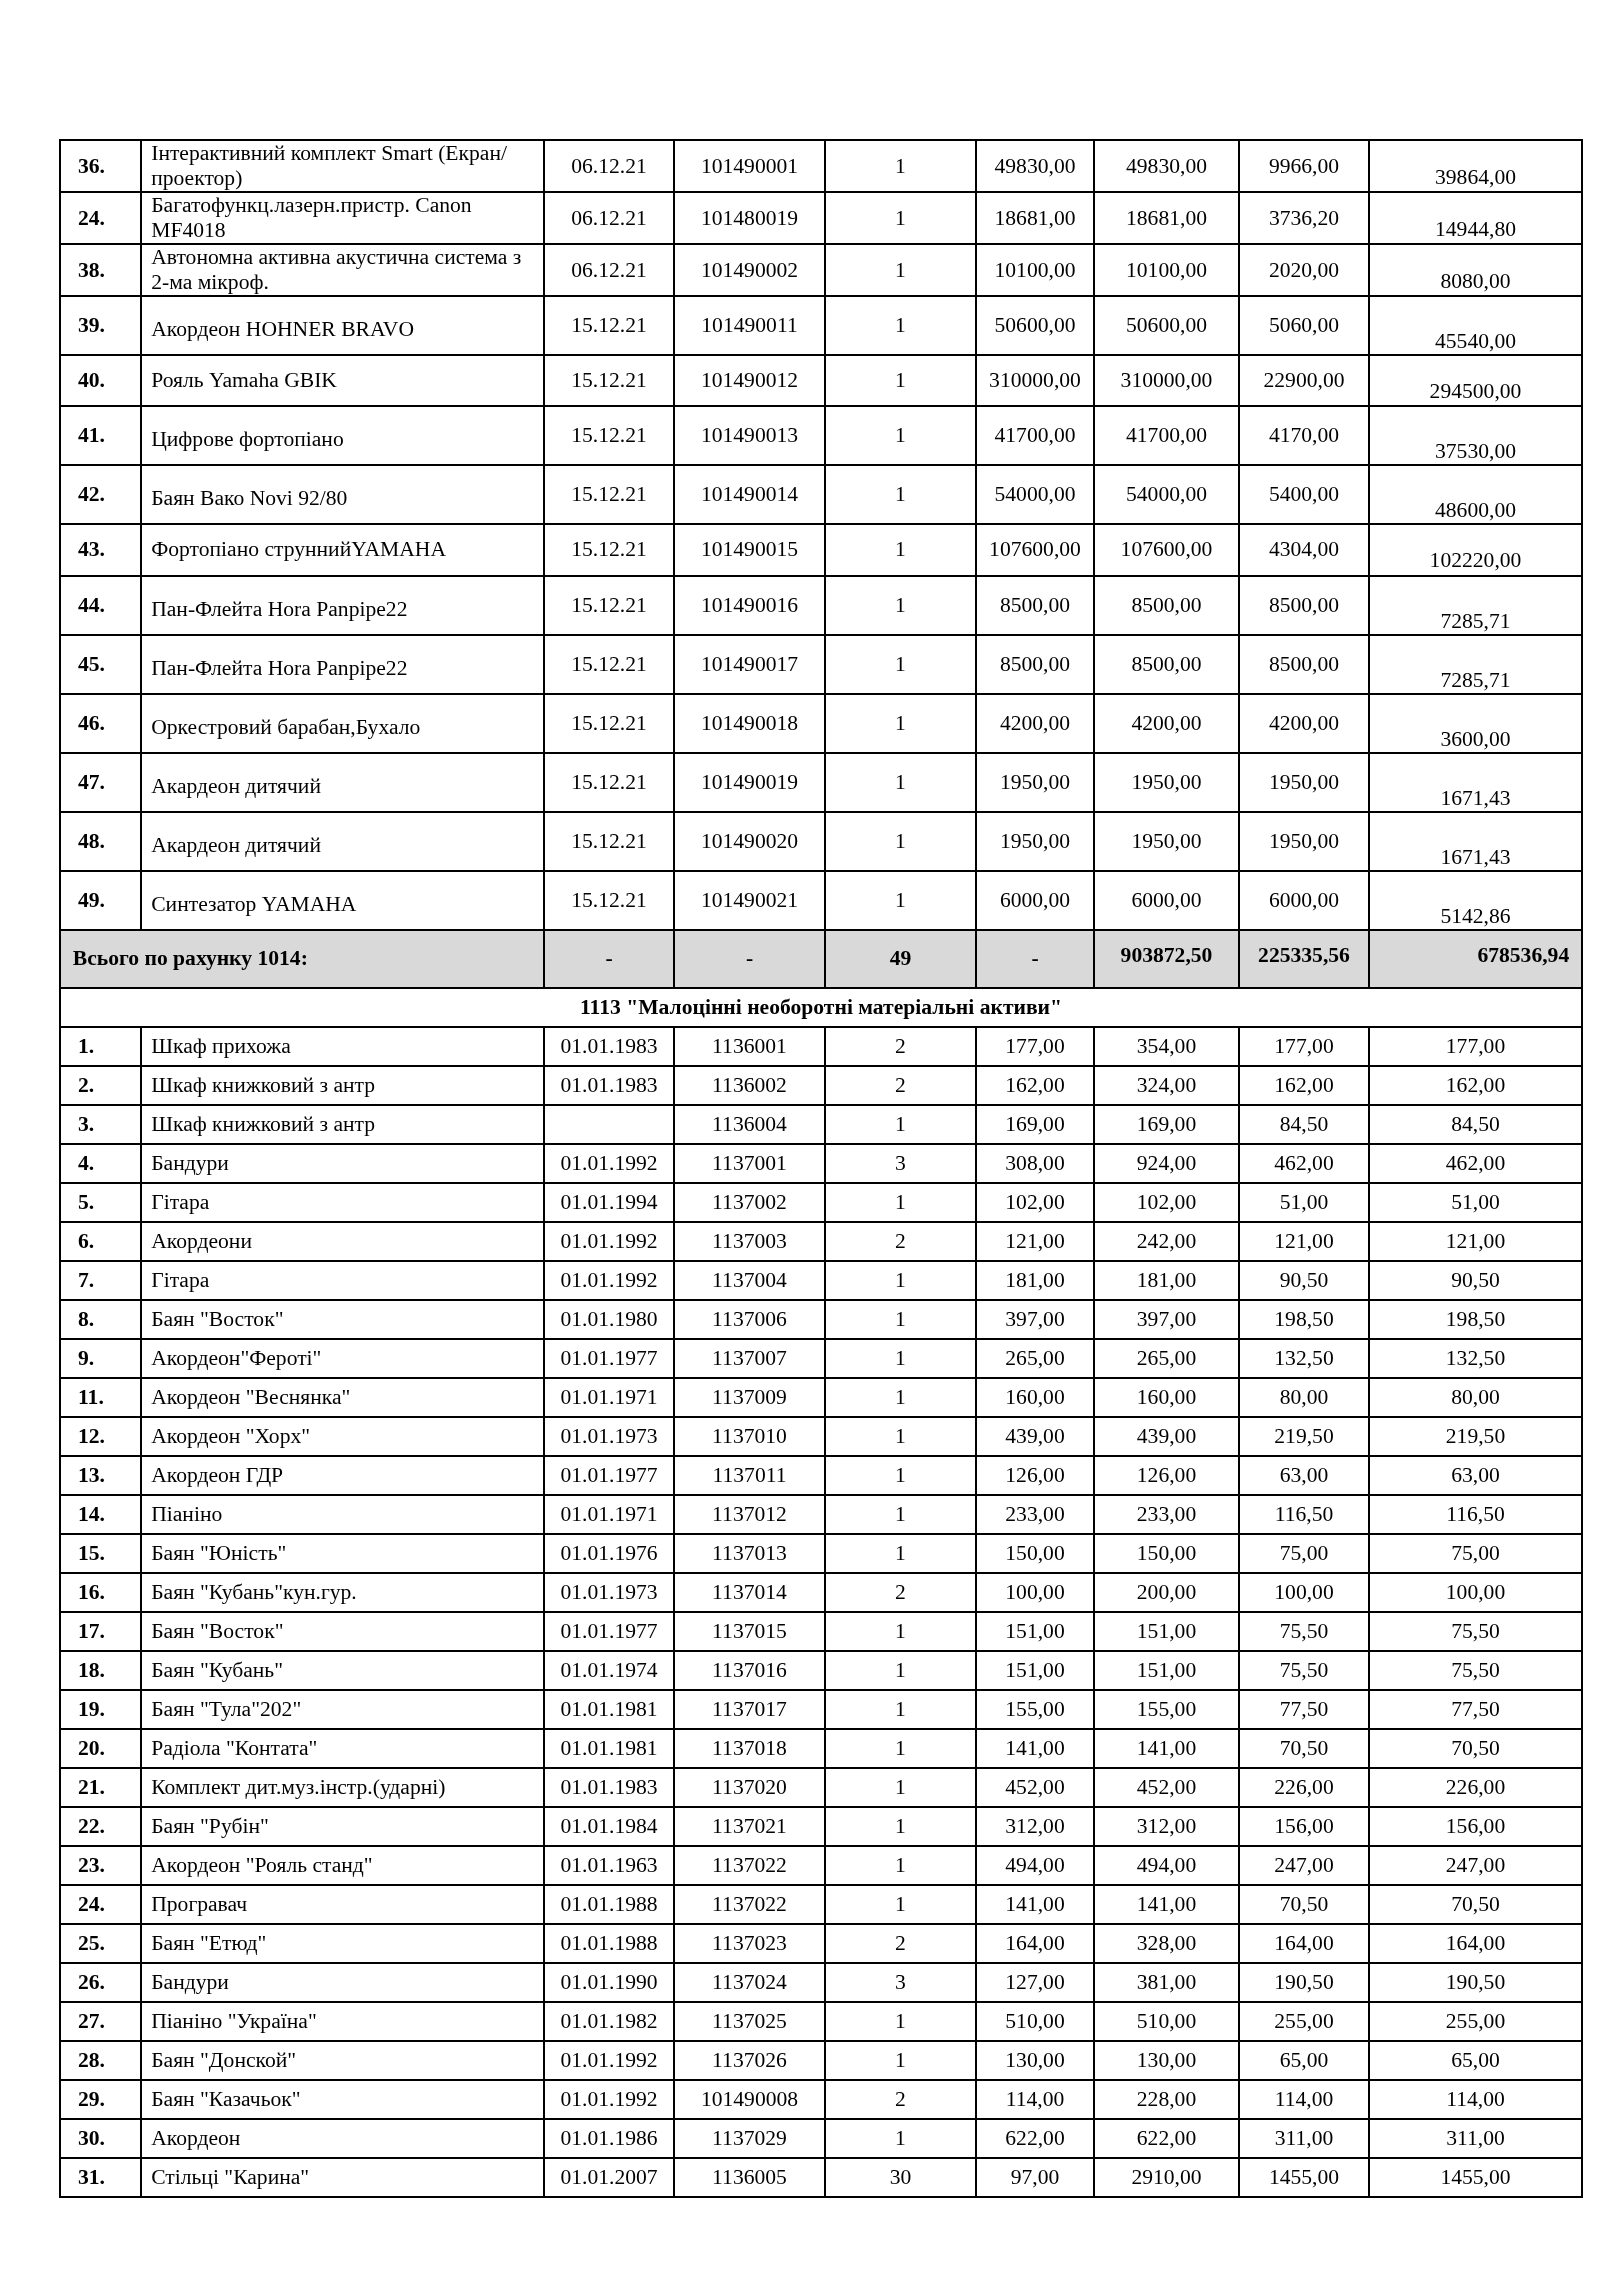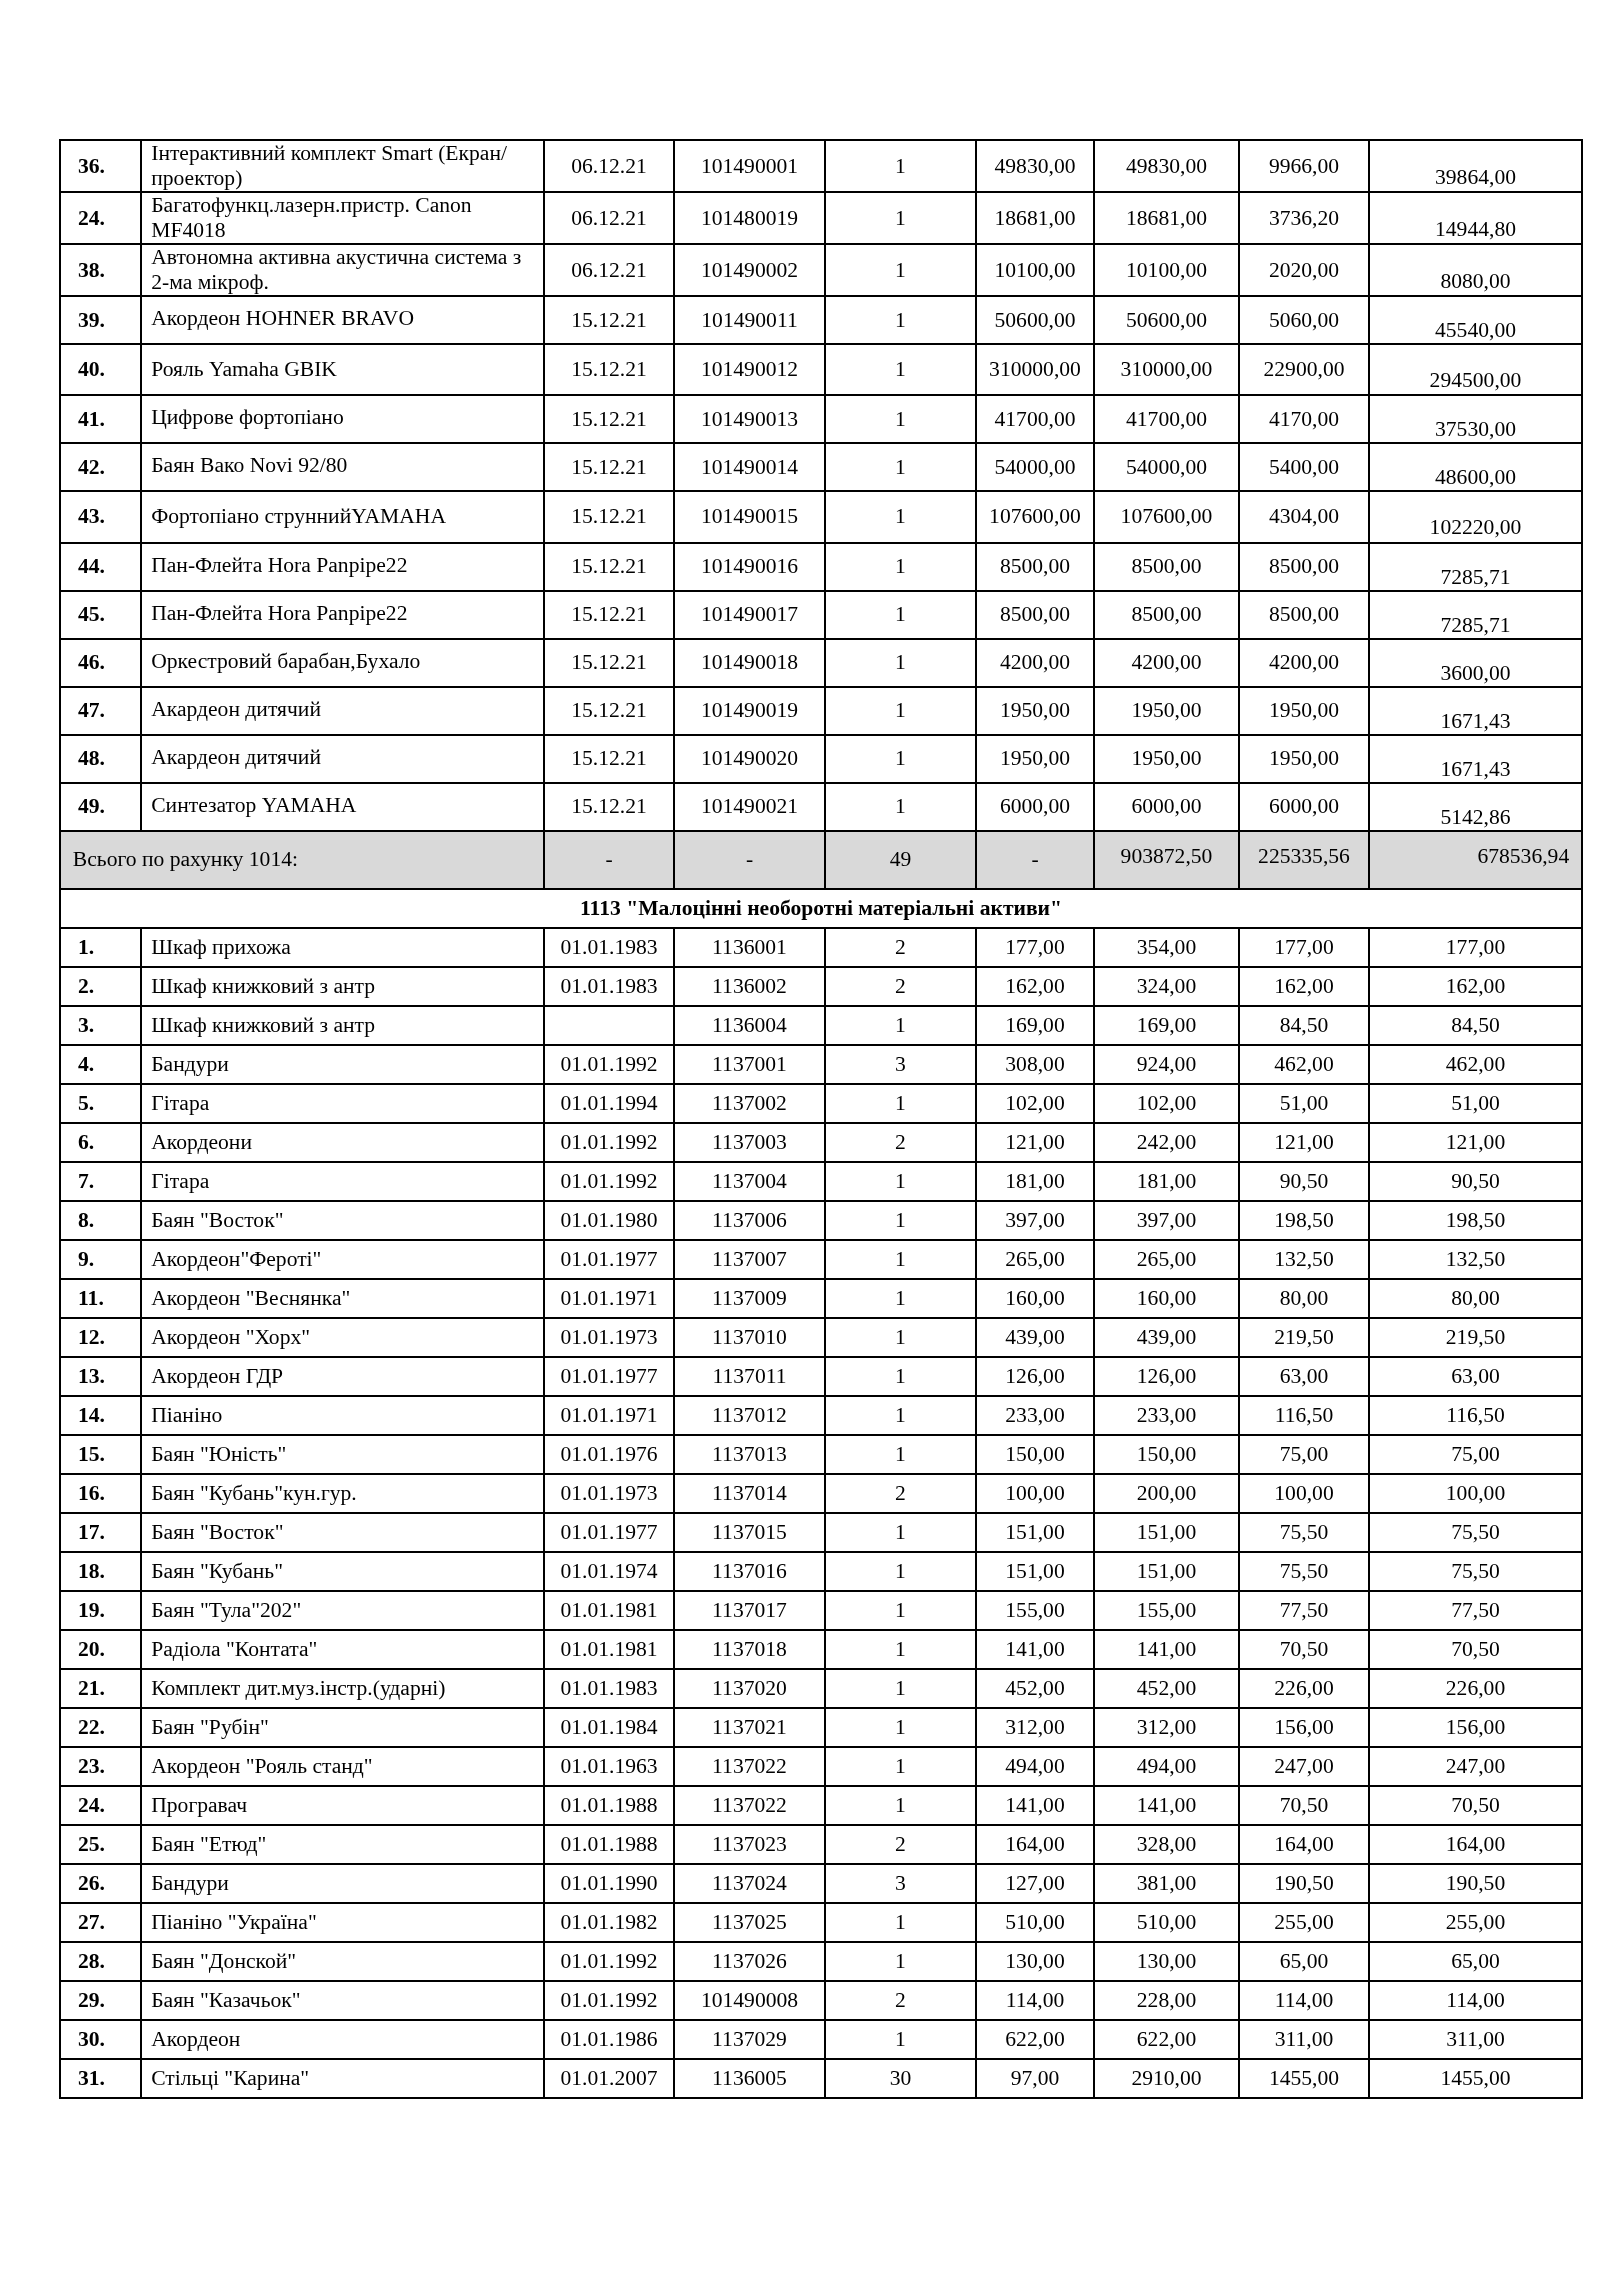--- a/index.html
+++ b/index.html
@@ -7,24 +7,24 @@
          font-family: "Liberation Serif", "DejaVu Serif", serif; color: #000; }
   .page { position: absolute; left: 59px; top: 139px; width: 1520px; }
   table { border-collapse: collapse; width: 1520px; table-layout: fixed; }
   td { border: 2px solid #000; font-size: 21.6px; line-height: 25px; padding: 0 9.2px;
        vertical-align: middle; text-align: center; overflow: hidden; white-space: nowrap; }
   td.num { font-weight: bold; text-align: left; padding-left: 17px; }
   td.name { text-align: left; white-space: normal; }
   tr.r-tall td { height: 48px; }
   tr.r-tall td.residual { vertical-align: bottom; padding-bottom: 1.3px; margin-left: 40px; }
   tr.r-low td { height: 37px; }
-  tr.r-low td.name { vertical-align: top; padding-top: 9px; }
+  tr.r-low td.name { vertical-align: top; padding-top: 20px; }
   tr.r-low td.residual { vertical-align: bottom; margin-top: 25px; }
   td.wrap { white-space: normal; word-break: break-all; line-height: 23.6px; padding: 0 3.9px; }
-  tr.total td { background: #d9d9d9; font-weight: normal; height: 37px; }
+  tr.total td { background: #d9d9d9; font-weight: bold; height: 37px; }
   tr.total td.total-label { text-align: left; padding-left: 11.8px; }
   tr.total td.total-right { text-align: right; padding-right: 11.8px; }
   tr.total td.bottom { vertical-align: bottom; padding-bottom: 19px; }
   tr.section td { height: 37px; font-weight: bold; text-align: center; }
   tr.row2 td { height: 37px; }
 </style>
 </head>
 <body>
 
 <div class="page">

